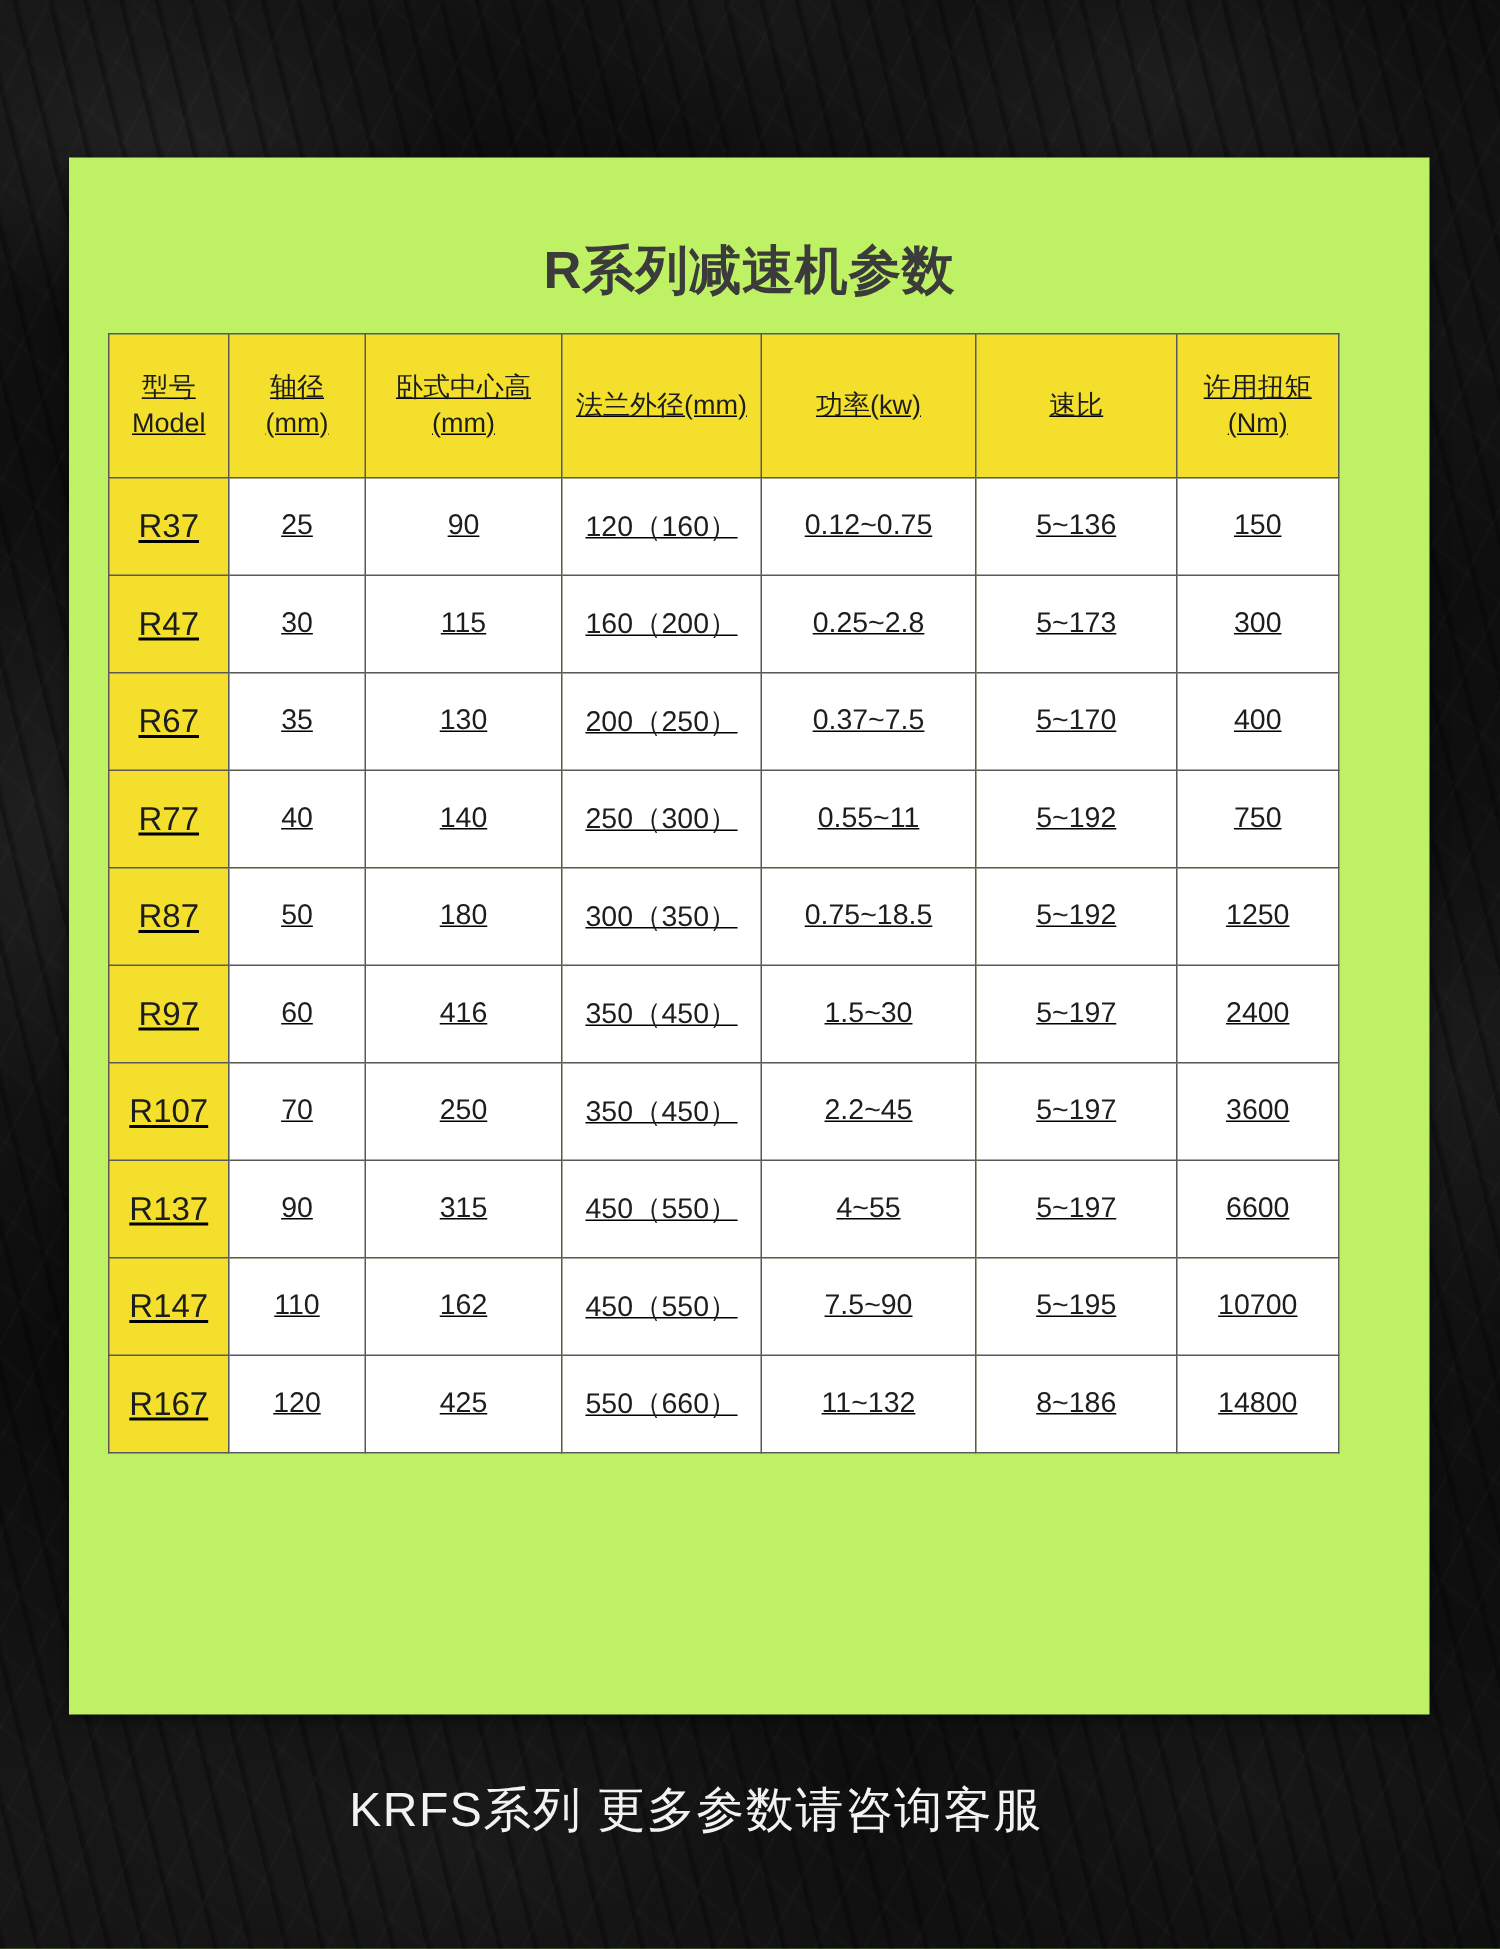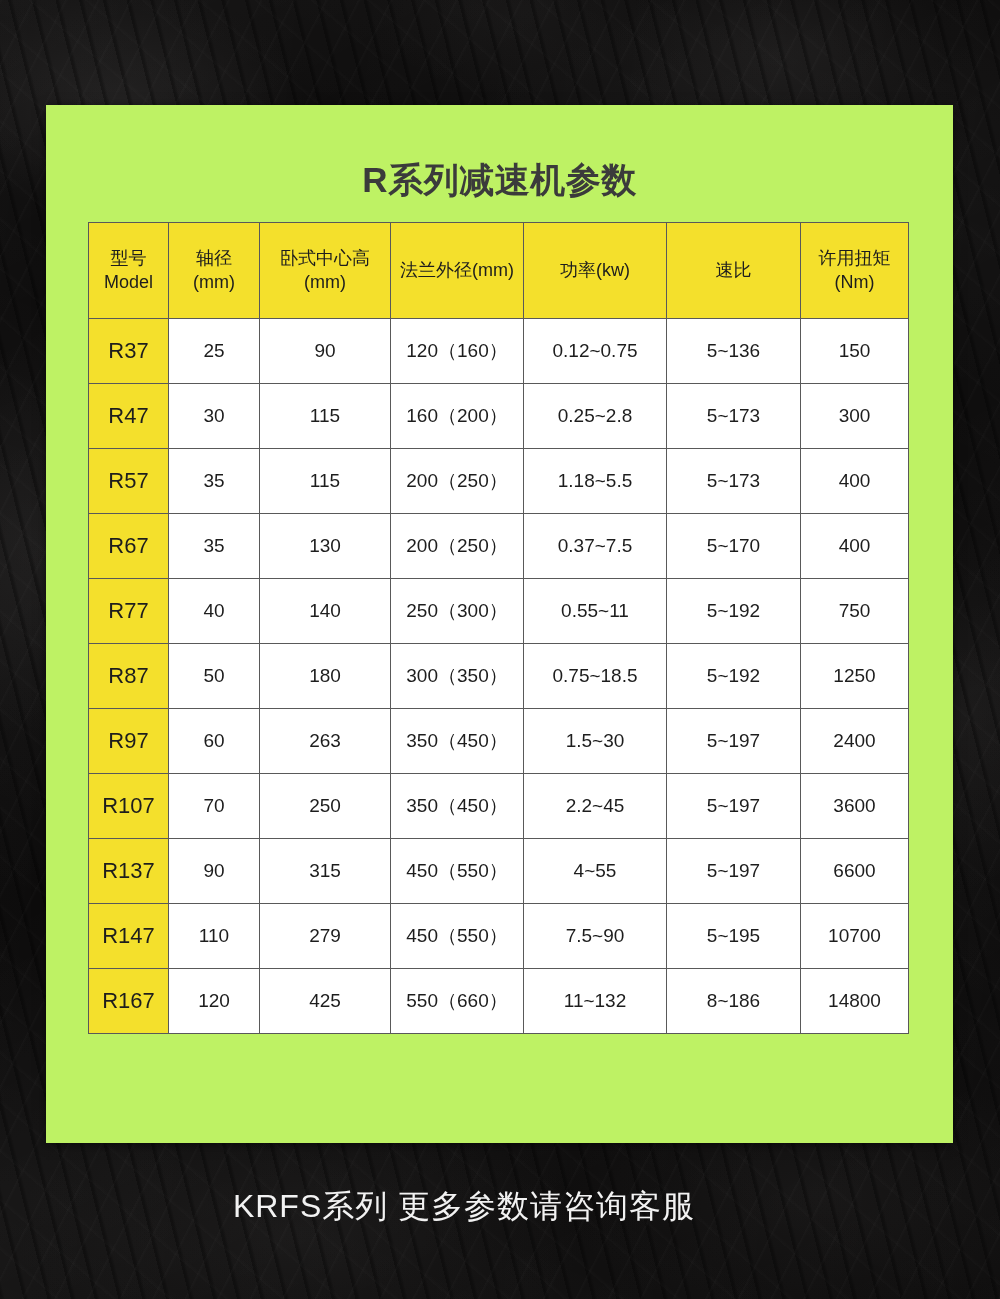--- a/index.html
+++ b/index.html
@@ -70,25 +70,26 @@
     text-align: center;
     font-size: 35px;
     font-weight: 700;
     color: #3b3b3b;
     letter-spacing: 0.5px;
   }
 
   
   #spec-table {
     position: absolute;
-    left: 42px;
+    left: 26px;
     top: 117px;
     width: 820px;
     border-collapse: collapse;
     table-layout: fixed;
+    text-decoration: underline;
   }
   #spec-table th,
   #spec-table td {
     border: 1px solid #595959;
     text-align: center;
     vertical-align: middle;
     color: #1d1d1d;
   }
   #spec-table thead th {
     background: #f4e02c;
@@ -191,29 +192,20 @@
         <tr>
           <td class="model-cell">R47</td>
           <td>30</td>
           <td>115</td>
           <td>160（200）</td>
           <td>0.25~2.8</td>
           <td>5~173</td>
           <td>300</td>
         </tr>
         <tr>
-          <td class="model-cell">R57</td>
-          <td>35</td>
-          <td>115</td>
-          <td>200（250）</td>
-          <td>1.18~5.5</td>
-          <td>5~173</td>
-          <td>400</td>
-        </tr>
-        <tr>
           <td class="model-cell">R67</td>
           <td>35</td>
           <td>130</td>
           <td>200（250）</td>
           <td>0.37~7.5</td>
           <td>5~170</td>
           <td>400</td>
         </tr>
         <tr>
           <td class="model-cell">R77</td>
@@ -229,21 +221,21 @@
           <td>50</td>
           <td>180</td>
           <td>300（350）</td>
           <td>0.75~18.5</td>
           <td>5~192</td>
           <td>1250</td>
         </tr>
         <tr>
           <td class="model-cell">R97</td>
           <td>60</td>
-          <td>263</td>
+          <td>416</td>
           <td>350（450）</td>
           <td>1.5~30</td>
           <td>5~197</td>
           <td>2400</td>
         </tr>
         <tr>
           <td class="model-cell">R107</td>
           <td>70</td>
           <td>250</td>
           <td>350（450）</td>
@@ -256,21 +248,21 @@
           <td>90</td>
           <td>315</td>
           <td>450（550）</td>
           <td>4~55</td>
           <td>5~197</td>
           <td>6600</td>
         </tr>
         <tr>
           <td class="model-cell">R147</td>
           <td>110</td>
-          <td>279</td>
+          <td>162</td>
           <td>450（550）</td>
           <td>7.5~90</td>
           <td>5~195</td>
           <td>10700</td>
         </tr>
         <tr>
           <td class="model-cell">R167</td>
           <td>120</td>
           <td>425</td>
           <td>550（660）</td>

